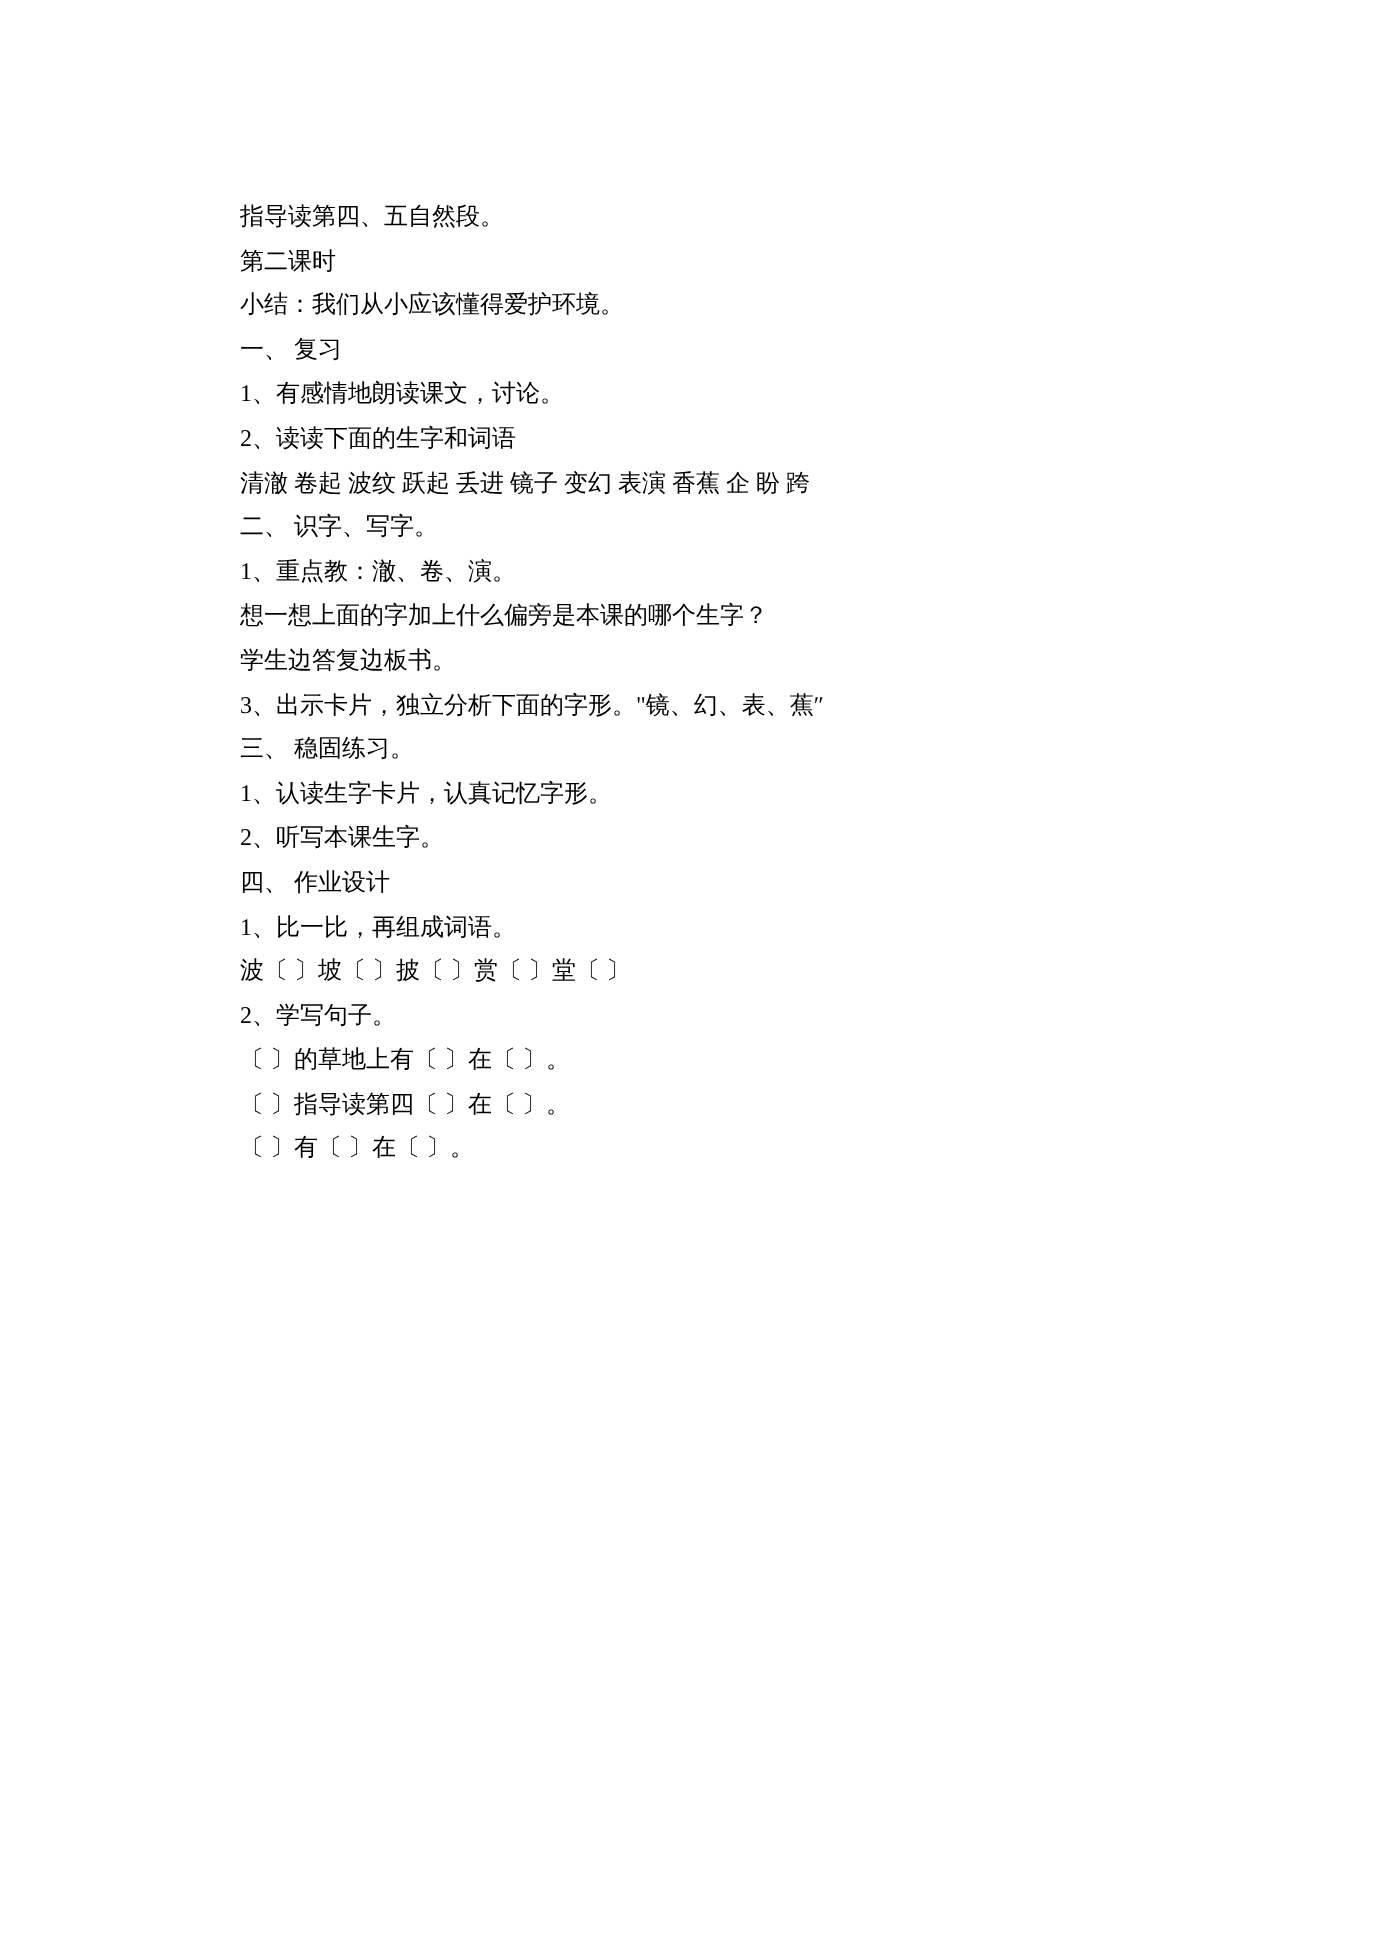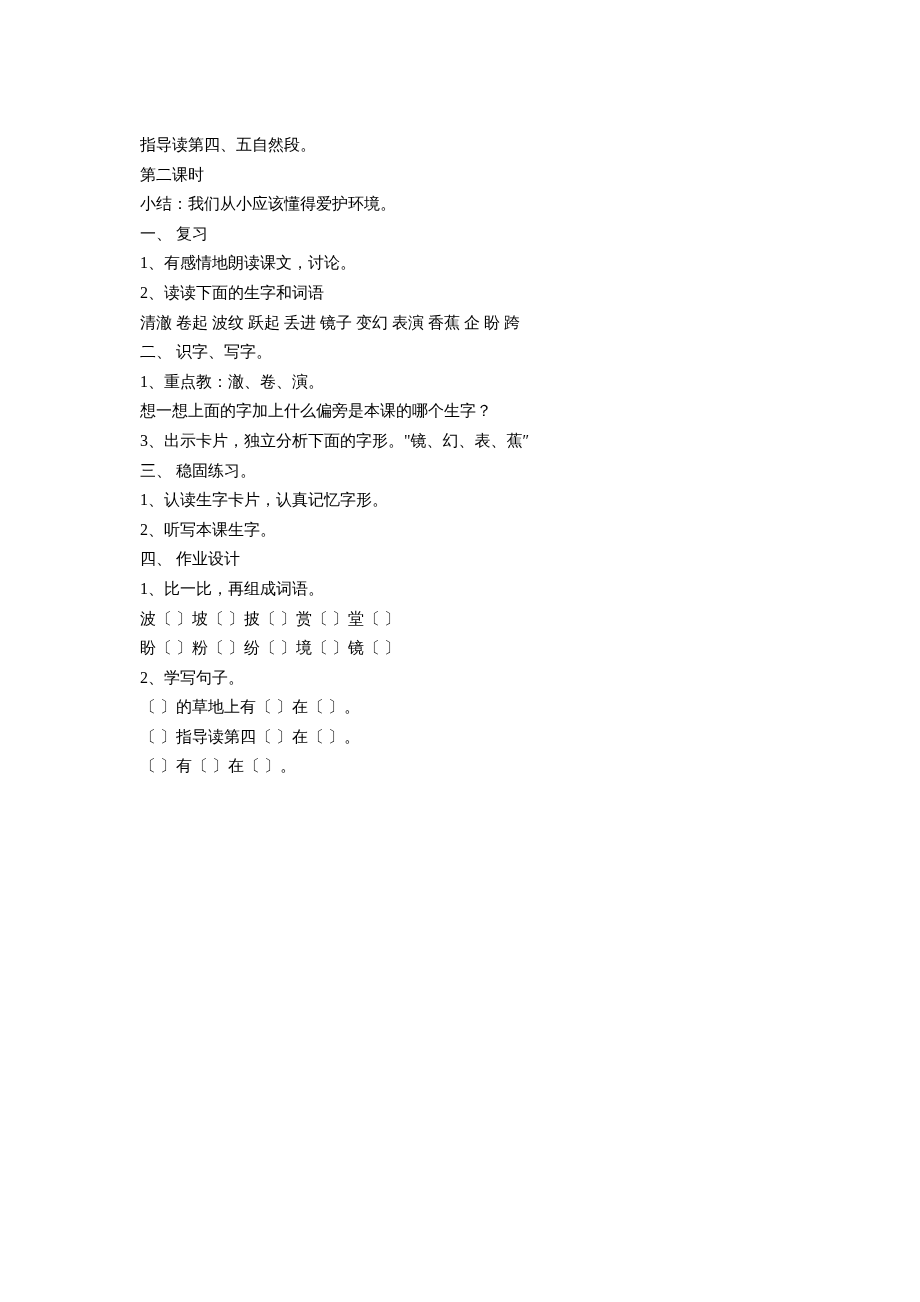--- a/index.html
+++ b/index.html
@@ -9,44 +9,45 @@
     font-family: "SimSun", "宋体", serif;
     width: 920px;
     height: 1302px;
     box-sizing: border-box;
   }
   .page {
     padding: 130px 140px 0 140px;
     font-size: 16px;
     line-height: 1.85;
     color: #000000;
+    margin-left: 20px;
   }
   .line {
     white-space: pre;
   }
 </style>
 </head>
 <body>
 
 <div class="page">
   <div class="line">指导读第四、五自然段。</div>
   <div class="line">第二课时</div>
   <div class="line">小结：我们从小应该懂得爱护环境。</div>
   <div class="line">一、 复习</div>
   <div class="line">1、有感情地朗读课文，讨论。</div>
   <div class="line">2、读读下面的生字和词语</div>
   <div class="line">清澈 卷起 波纹 跃起 丢进 镜子 变幻 表演 香蕉 企 盼 跨</div>
   <div class="line">二、 识字、写字。</div>
   <div class="line">1、重点教：澈、卷、演。</div>
   <div class="line">想一想上面的字加上什么偏旁是本课的哪个生字？</div>
+  <div class="line">学生边答复边板书。</div>
   <div class="line">3、出示卡片，独立分析下面的字形。"镜、幻、表、蕉″</div>
   <div class="line">三、 稳固练习。</div>
   <div class="line">1、认读生字卡片，认真记忆字形。</div>
   <div class="line">2、听写本课生字。</div>
   <div class="line">四、 作业设计</div>
   <div class="line">1、比一比，再组成词语。</div>
   <div class="line">波〔 〕坡〔 〕披〔 〕赏〔 〕堂〔 〕</div>
-  <div class="line">盼〔 〕粉〔 〕纷〔 〕境〔 〕镜〔 〕</div>
   <div class="line">2、学写句子。</div>
   <div class="line">〔 〕的草地上有〔 〕在〔 〕。</div>
   <div class="line">〔 〕指导读第四〔 〕在〔 〕。</div>
   <div class="line">〔 〕有〔 〕在〔 〕。</div>
 </div>
 
 </body></html>

